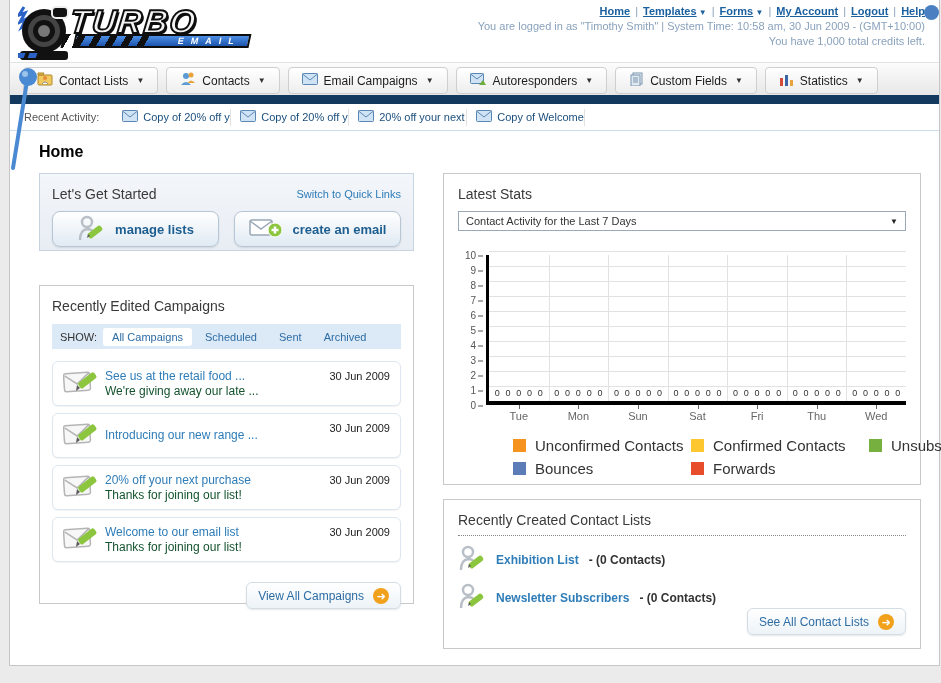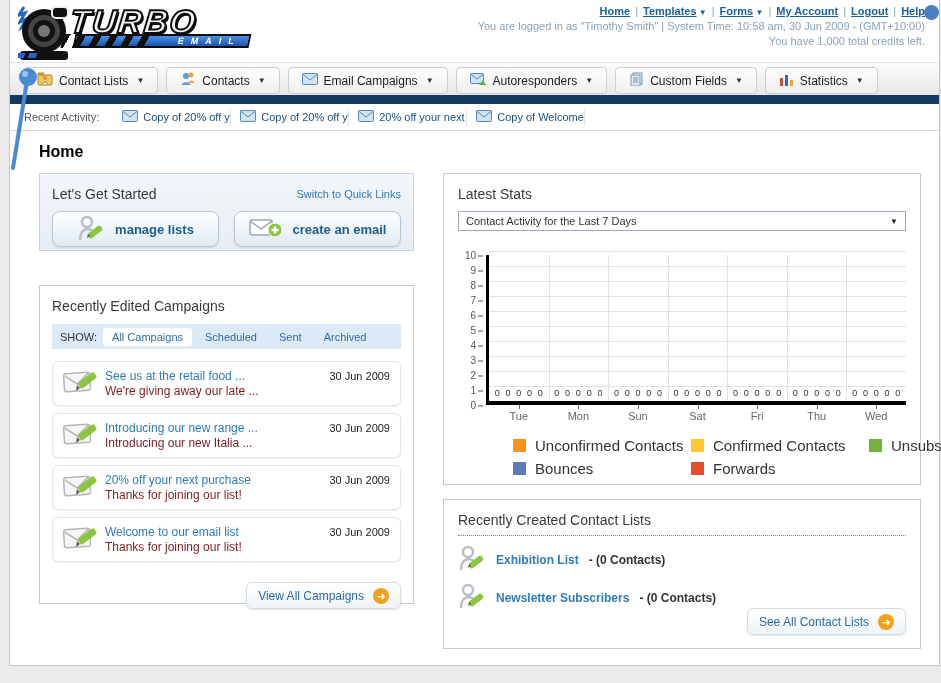--- a/index.html
+++ b/index.html
@@ -72,21 +72,21 @@
              padding-left:8px; font-size:11px; margin:10px 0 12px; }
   .show-label { color:#333; margin-right:6px; }
   .filter { color:#2e6da4; padding:3px 9px; border-radius:3px; cursor:pointer; }
   .filter.active { background:#fff; }
   .citem { border:1px solid #dde7f1; border-radius:6px; padding:4px 10px; display:flex;
            align-items:center; margin-bottom:7px; height:45px;
            box-shadow:0 1px 1px rgba(0,0,0,.05); background:#fff; }
   .citem .cicon { width:42px; flex:none; }
   .citem .txt { flex:1; line-height:15px; }
   .ctitle { color:#2e7cb8; font-size:12px; cursor:pointer; }
-  .csub { color:#7f1d1d; font-size:12px; }
+  .csub { color:#14532d; font-size:12px; }
   .cdate { font-size:11px; color:#222; align-self:flex-start; margin-top:4px; }
   .panel-actions { text-align:right; margin-top:20px; }
   .btn-arrow { display:inline-flex; align-items:center; gap:9px; height:27px; padding:0 11px;
                border:1px solid #d4dce4; border-radius:6px;
                background:linear-gradient(#ffffff,#edf3f8); color:#2e6da4; font-size:12px;
                box-shadow:0 1px 2px rgba(0,0,0,.10); cursor:pointer; }
   .arrow-circle { width:16px; height:16px; border-radius:50%; background:#f2a11c; color:#fff;
                   display:flex; align-items:center; justify-content:center;
                   font-size:11px; font-weight:bold; line-height:16px; }
 
@@ -319,21 +319,20 @@
               </div>
               <div class="citem">
                 <span class="cicon"><svg width="36" height="27" viewBox="0 0 36 27">
                     <rect x="1" y="5" width="26" height="18" rx="2" fill="#f7f7f7" stroke="#b5b5b5" stroke-width="1.5" transform="rotate(-4 14 14)"></rect>
                     <path d="M2 7 L14 16 L27 5" fill="none" stroke="#b5b5b5" stroke-width="1.5" transform="rotate(-4 14 14)"></path>
                     <rect x="14" y="9" width="20" height="7" rx="2" fill="#8cc63f" transform="rotate(-38 24 12)"></rect>
                     <path d="M13 23 L17 20 L14 17 Z" fill="#5a5a5a"></path>
                   </svg></span>
                 <div class="txt">
                   <div class="ctitle">Introducing our new range ...</div>
-                  <div class="csub">Introducing our new Italia ...</div>
                 </div>
                 <div class="cdate">30 Jun 2009</div>
               </div>
               <div class="citem">
                 <span class="cicon"><svg width="36" height="27" viewBox="0 0 36 27">
                     <rect x="1" y="5" width="26" height="18" rx="2" fill="#f7f7f7" stroke="#b5b5b5" stroke-width="1.5" transform="rotate(-4 14 14)"></rect>
                     <path d="M2 7 L14 16 L27 5" fill="none" stroke="#b5b5b5" stroke-width="1.5" transform="rotate(-4 14 14)"></path>
                     <rect x="14" y="9" width="20" height="7" rx="2" fill="#8cc63f" transform="rotate(-38 24 12)"></rect>
                     <path d="M13 23 L17 20 L14 17 Z" fill="#5a5a5a"></path>
                   </svg></span>

